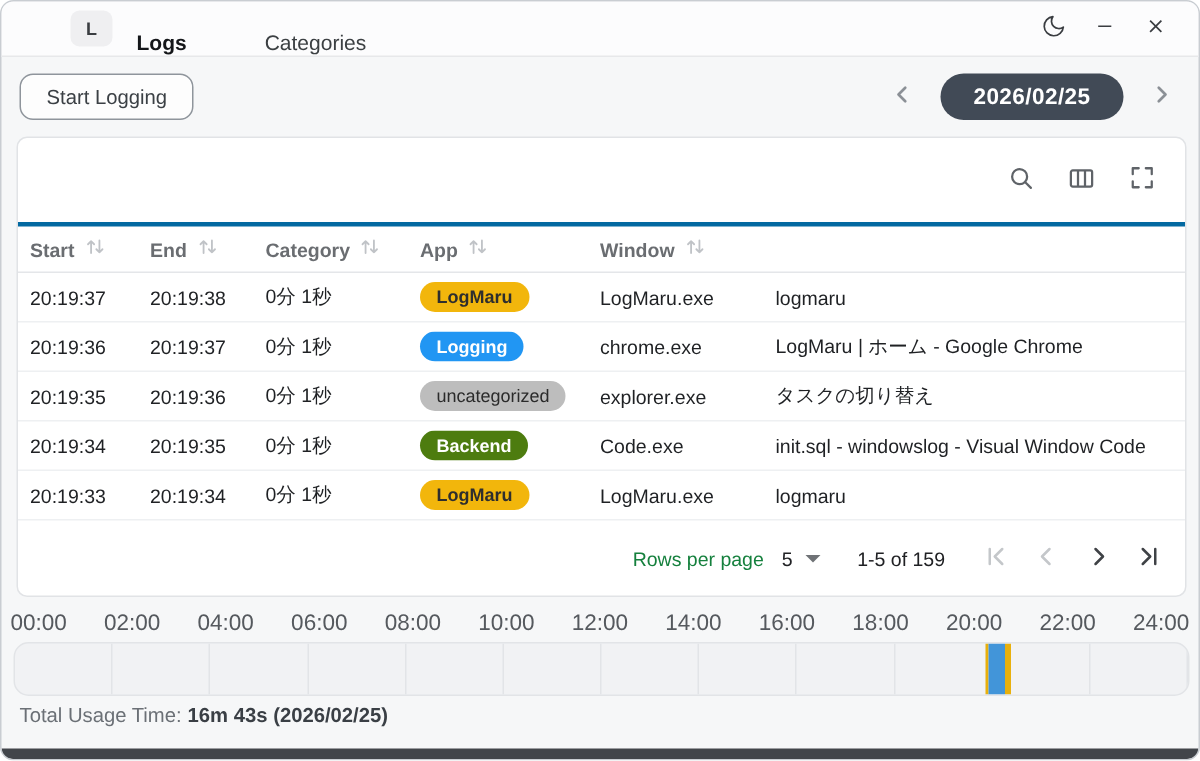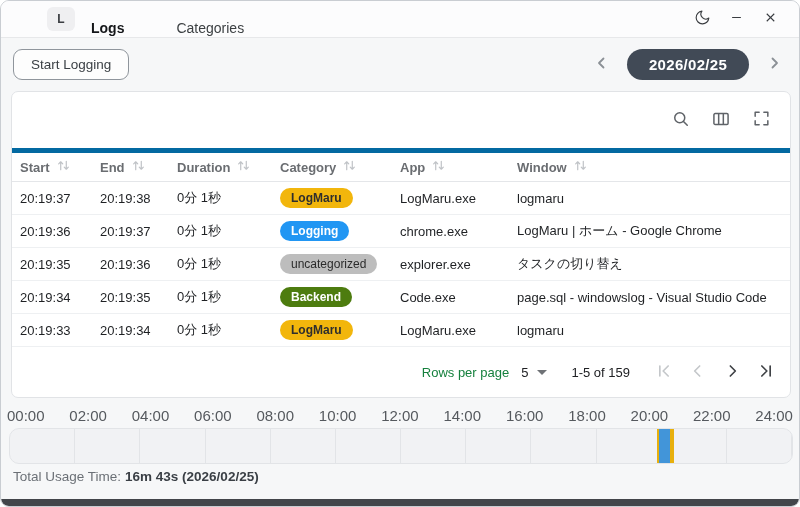--- a/index.html
+++ b/index.html
@@ -65,21 +65,21 @@
     gap:14px; padding-right:16px;
   }
   .tool-btn { background:none; border:none; cursor:pointer; width:26px; height:26px;
     display:flex; align-items:center; justify-content:center; border-radius:4px; }
 
   .grid-head, .grid-row {
     display:grid;
     grid-template-columns:80px 77px 103px 120px 117px 1fr;
     align-items:center;
   }
-  .grid-head { height:34px; border-top:5px solid #0369a1; border-bottom:1px solid #e4e6e9; }
+  .grid-head { height:34px; border-top:3px solid #0369a1; border-bottom:1px solid #e4e6e9; }
   .hcell { display:flex; align-items:center; gap:6px; padding-left:8px;
     font-size:13px; font-weight:bold; color:#6a6d71; cursor:pointer; }
   .grid-row { height:33px; border-bottom:1px solid #eef0f2; cursor:default; }
   .cell { padding-left:8px; font-size:13px; color:#1f2124; white-space:nowrap; overflow:hidden; }
   .chip {
     display:inline-block; padding:3px 11px; border-radius:12px;
     font-size:12px; font-weight:bold; line-height:1.2;
   }
   .chip.plain { font-weight:normal; }
 
@@ -209,27 +209,20 @@
               </svg></span>
         </div>
         <div class="hcell">
           <span>End</span>
           <span><svg width="15" height="13" viewBox="0 0 16 14" fill="none" stroke="#c0c3c7" stroke-width="1.3" stroke-linecap="round" stroke-linejoin="round">
                 <path d="M5 11.5V3M2.8 5.2 5 3l2.2 2.2"></path>
                 <path d="M11 2.5V11M8.8 8.8 11 11l2.2-2.2"></path>
               </svg></span>
         </div>
         <div class="hcell">
-          <span>Duration</span>
-          <span><svg width="15" height="13" viewBox="0 0 16 14" fill="none" stroke="#c0c3c7" stroke-width="1.3" stroke-linecap="round" stroke-linejoin="round">
-                <path d="M5 11.5V3M2.8 5.2 5 3l2.2 2.2"></path>
-                <path d="M11 2.5V11M8.8 8.8 11 11l2.2-2.2"></path>
-              </svg></span>
-        </div>
-        <div class="hcell">
           <span>Category</span>
           <span><svg width="15" height="13" viewBox="0 0 16 14" fill="none" stroke="#c0c3c7" stroke-width="1.3" stroke-linecap="round" stroke-linejoin="round">
                 <path d="M5 11.5V3M2.8 5.2 5 3l2.2 2.2"></path>
                 <path d="M11 2.5V11M8.8 8.8 11 11l2.2-2.2"></path>
               </svg></span>
         </div>
         <div class="hcell">
           <span>App</span>
           <span><svg width="15" height="13" viewBox="0 0 16 14" fill="none" stroke="#c0c3c7" stroke-width="1.3" stroke-linecap="round" stroke-linejoin="round">
                 <path d="M5 11.5V3M2.8 5.2 5 3l2.2 2.2"></path>
@@ -268,21 +261,21 @@
         <div class="cell"><span class="chip plain" style="background-color: rgb(189, 189, 189); color: rgb(43, 43, 43); text-align: right;">uncategorized</span></div>
         <div class="cell">explorer.exe</div>
         <div class="cell">タスクの切り替え</div>
       </div>
       <div class="grid-row">
         <div class="cell">20:19:34</div>
         <div class="cell">20:19:35</div>
         <div class="cell">0分 1秒</div>
         <div class="cell"><span class="chip" style="background-color: #4d7c0f; color: rgb(255, 255, 255); text-align: center;">Backend</span></div>
         <div class="cell">Code.exe</div>
-        <div class="cell">page.sql - windowslog - Visual Studio Code</div>
+        <div class="cell">init.sql - windowslog - Visual Window Code</div>
       </div>
       <div class="grid-row">
         <div class="cell">20:19:33</div>
         <div class="cell">20:19:34</div>
         <div class="cell">0分 1秒</div>
         <div class="cell"><span class="chip" style="background-color: rgb(242, 182, 12); color: rgb(46, 46, 46);">LogMaru</span></div>
         <div class="cell">LogMaru.exe</div>
         <div class="cell">logmaru</div>
       </div>
 

